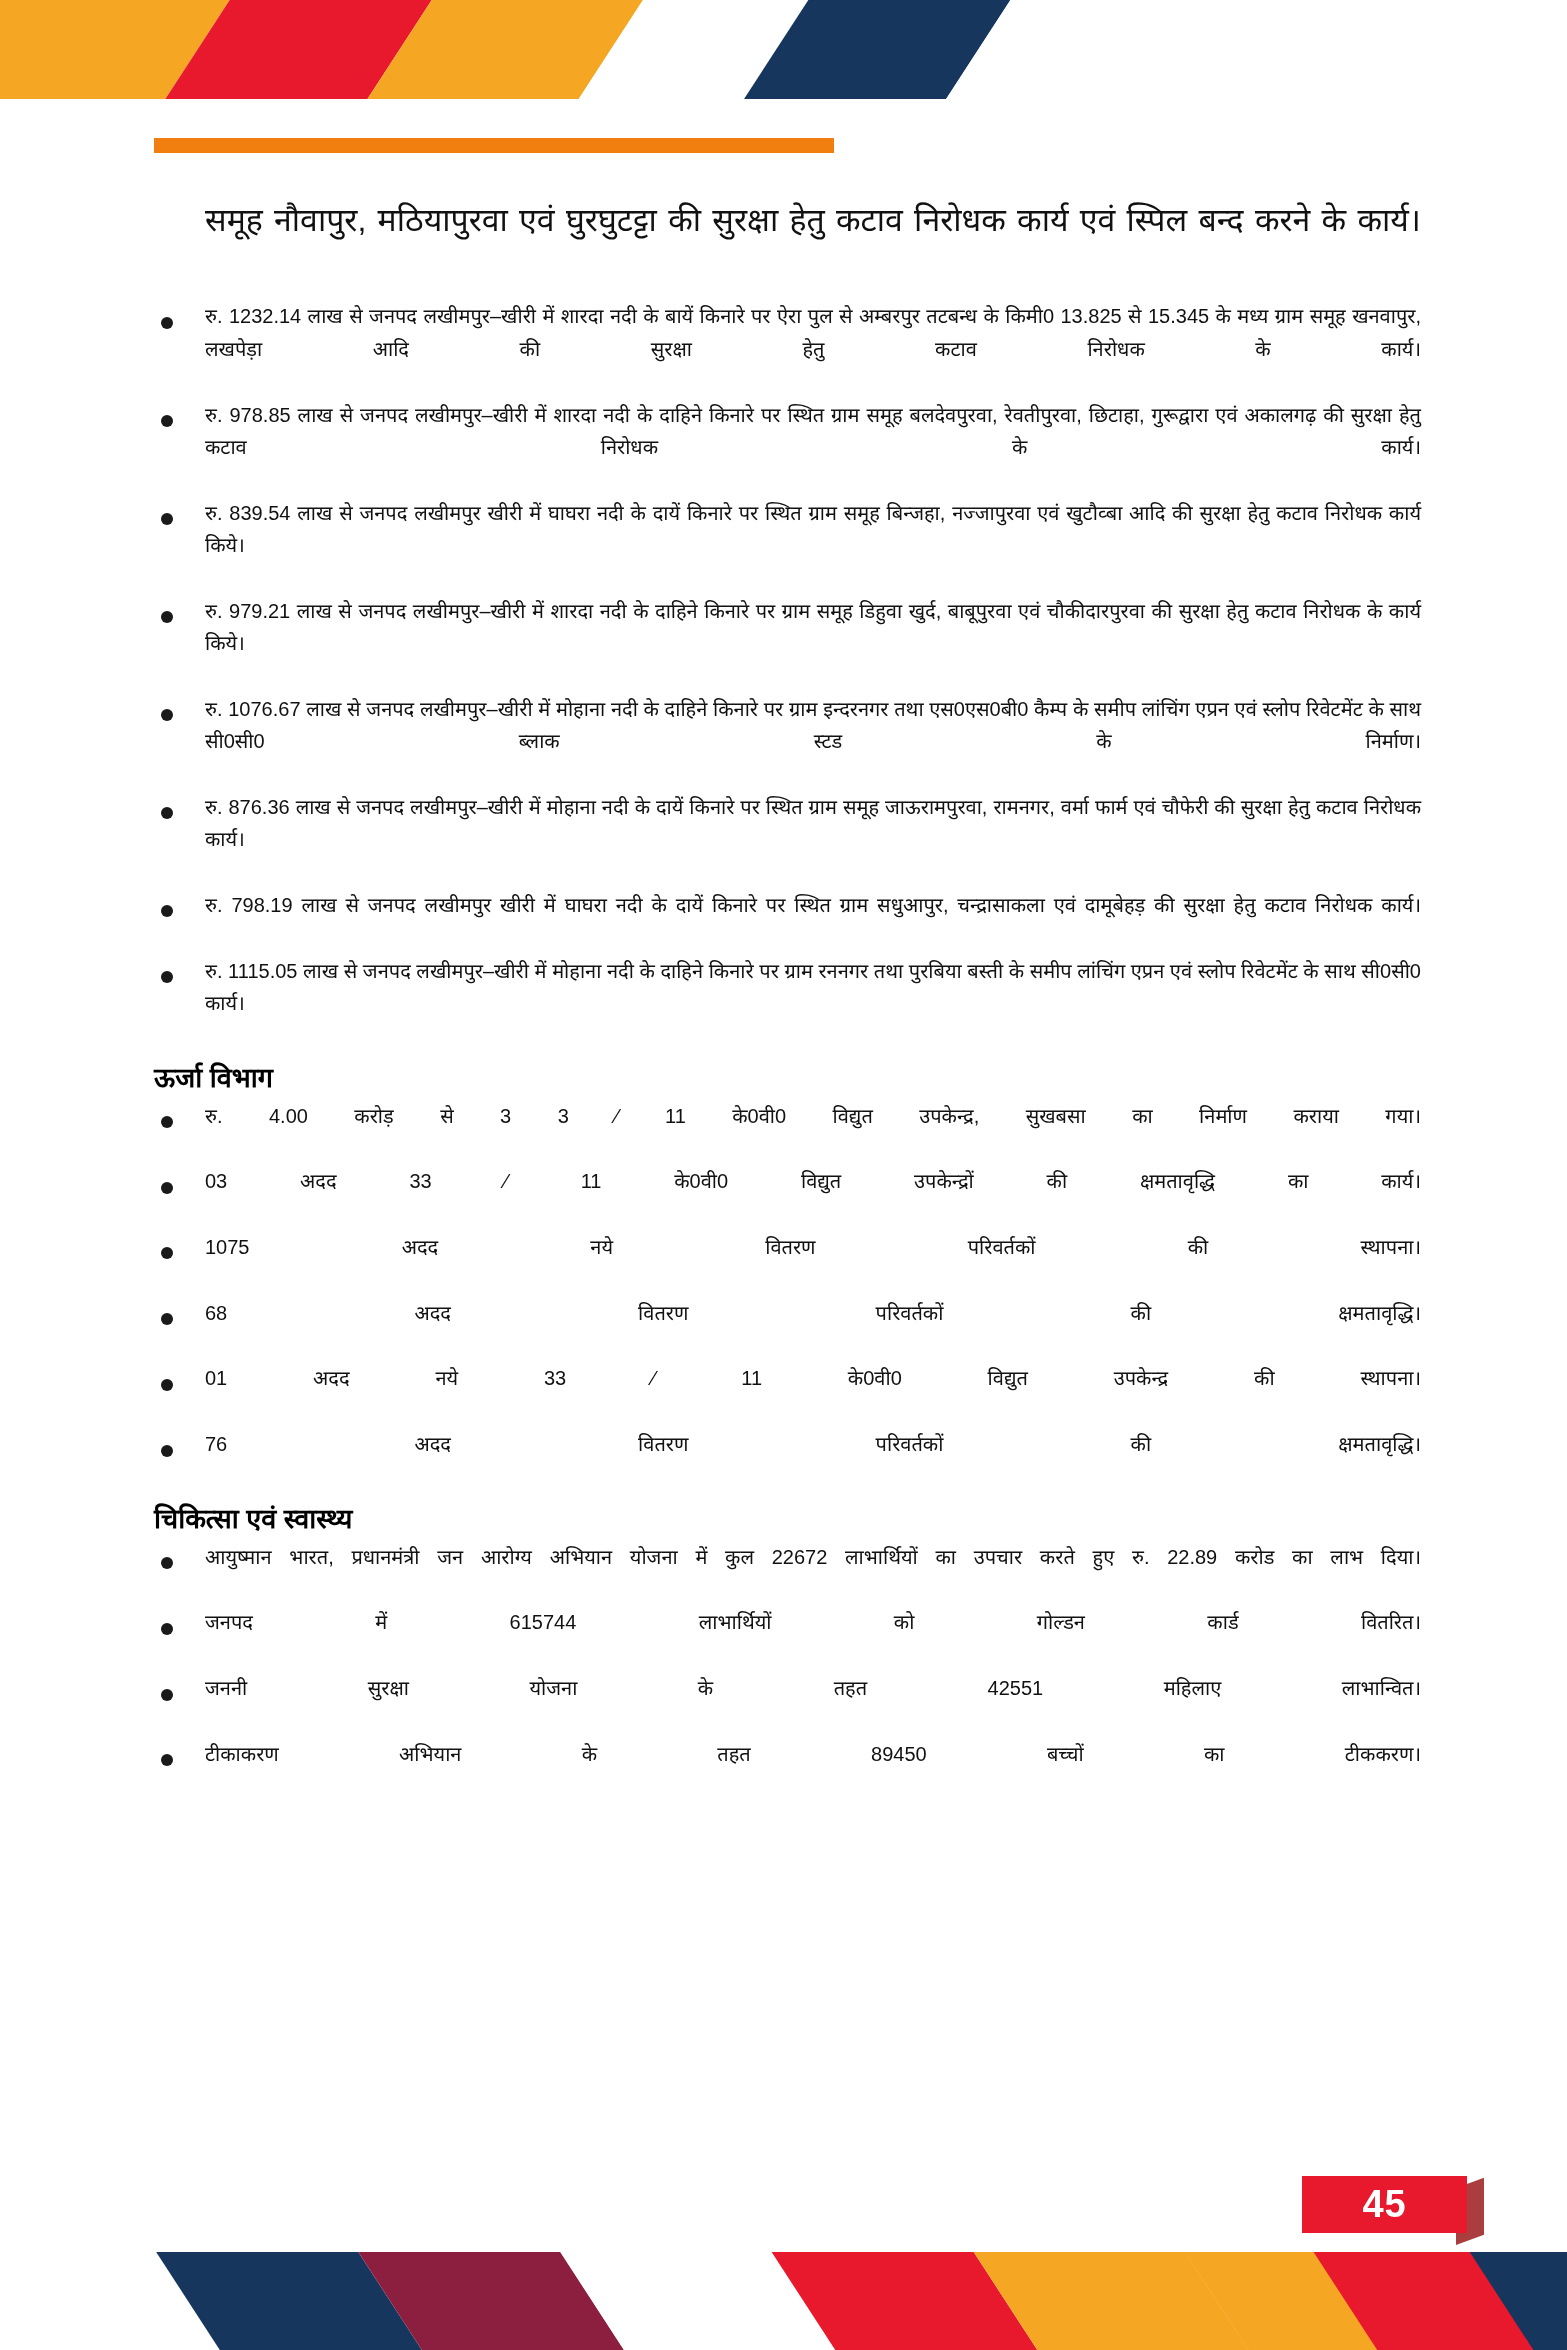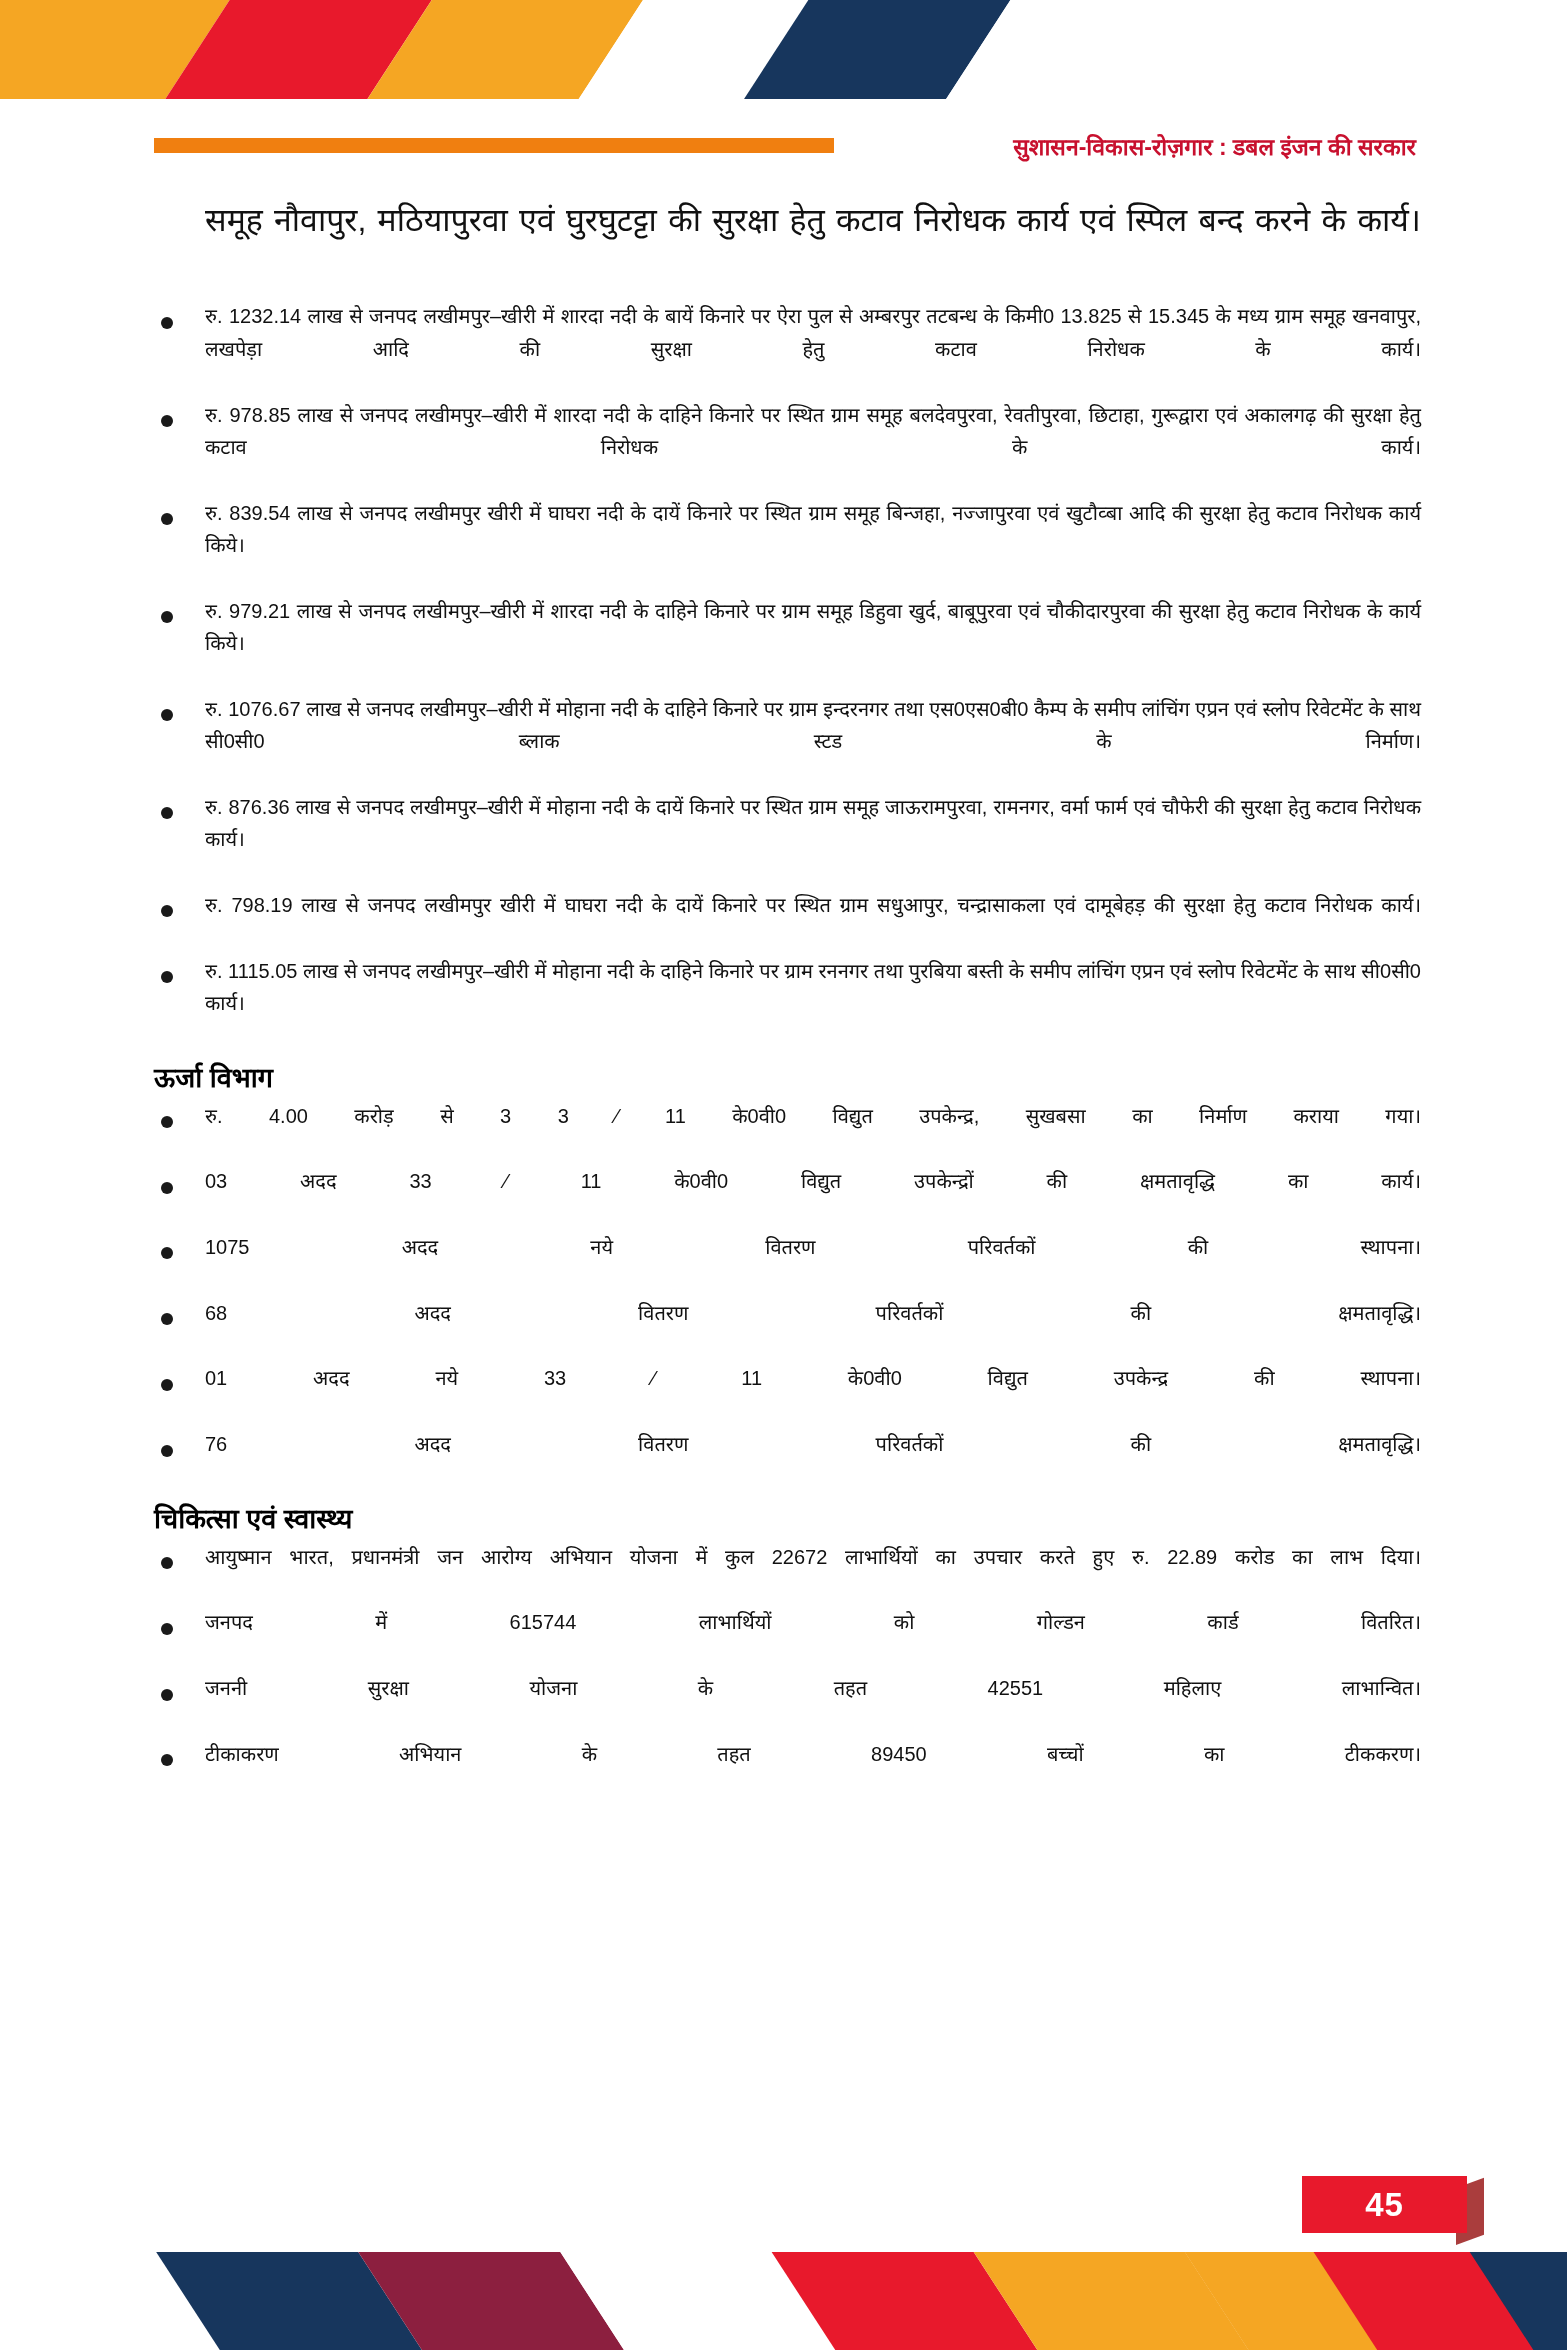--- a/index.html
+++ b/index.html
@@ -143,21 +143,21 @@
     transform: skewY(-20deg);
     opacity: .85;
   }
   .page-num {
     position: absolute;
     right: 0; top: 0;
     width: 165px;
     height: 57px;
     background: #E8192C;
     color: #ffffff;
-    font-size: 33px;
+    font-size: 38px;
     font-weight: bold;
     display: flex;
     align-items: center;
     justify-content: center;
     letter-spacing: 0.9px;
   }
 </style>
 </head>
 <body>
 
@@ -167,21 +167,20 @@
     <polygon points="250,0 470,0 400,108 180,108" fill="#E8192C"></polygon>
     <polygon points="470,0 700,0 630,108 400,108" fill="#F5A623"></polygon>
     <polygon points="700,0 880,0 810,108 630,108" fill="#ffffff"></polygon>
     <polygon points="880,0 1100,0 1030,108 810,108" fill="#17365D"></polygon>
     <polygon points="1100,0 1707,0 1707,108 1030,108" fill="#ffffff"></polygon>
   </svg>
 </div>
 
 <div class="header">
   <div class="header-rule"></div>
-  <div class="header-title">सुशासन-विकास-रोज़गार : डबल इंजन की सरकार</div>
 </div>
 
 <div class="content">
 
   <p class="para">समूह नौवापुर, मठियापुरवा एवं घुरघुटट्टा की सुरक्षा हेतु कटाव निरोधक कार्य एवं स्पिल बन्द करने के कार्य।</p>
 
   <ul class="blist">
     <li>
         <span class="bullet"></span>
         <span class="txt">रु. 1232.14 लाख से जनपद लखीमपुर–खीरी में शारदा नदी के बायें किनारे पर ऐरा पुल से अम्बरपुर तटबन्ध के किमी0 13.825 से 15.345 के मध्य ग्राम समूह खनवापुर, लखपेड़ा आदि की सुरक्षा हेतु कटाव निरोधक के कार्य।</span>

